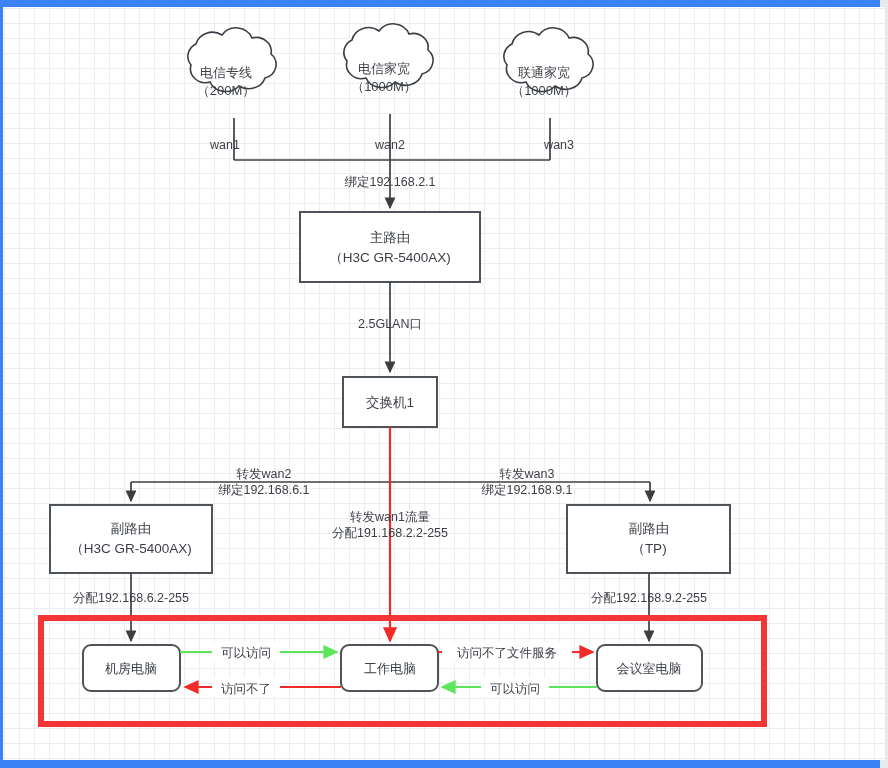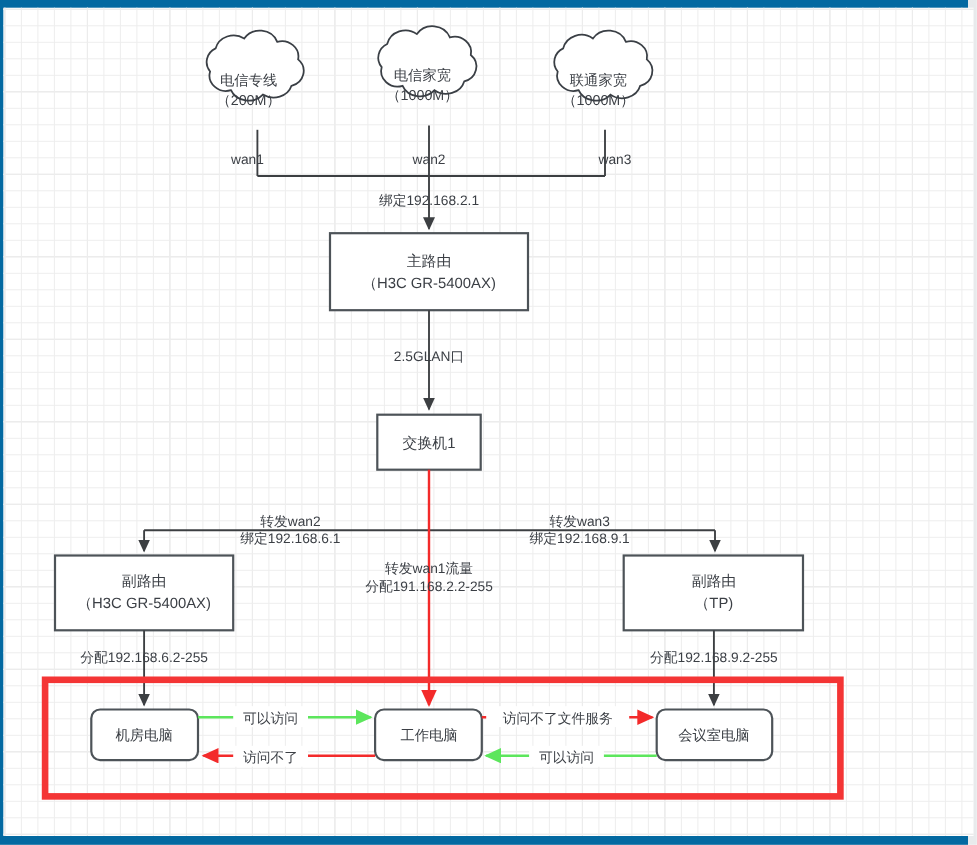--- a/index.html
+++ b/index.html
@@ -4,21 +4,21 @@
 <style>
   html,body{margin:0;padding:0;}
   body{
     width:888px;height:768px;
     background:#e8eaec;
     font-family:"Liberation Sans","DejaVu Sans",sans-serif;
     overflow:hidden;
   }
   #canvas-wrap{
     position:absolute;left:0;top:0;width:880px;height:768px;
-    background:#0369a1;
+    background:#3b82f6;
   }
   
   #grid-canvas{
     position:absolute;
     left:3px; top:7px;
     width:882px; height:753px;
     background-color:#ffffff;
     background-image:
       linear-gradient(to right, #ededed 1px, transparent 1px),
       linear-gradient(to bottom, #ededed 1px, transparent 1px),

